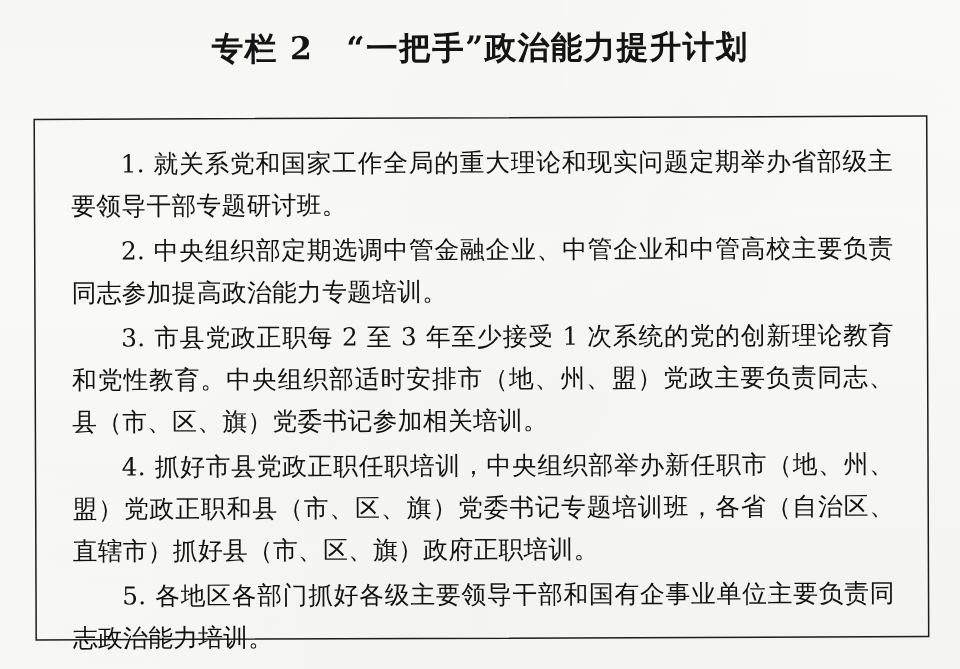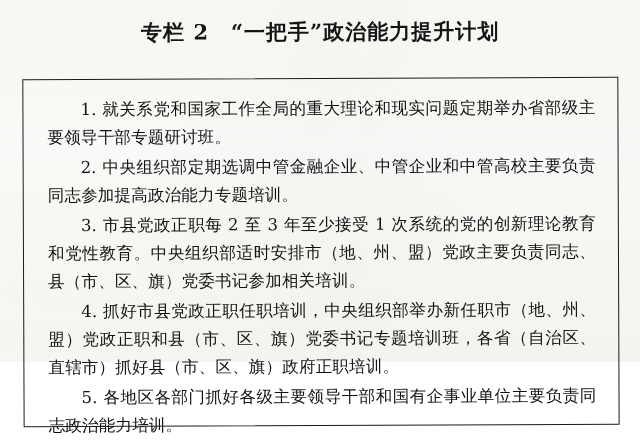--- a/index.html
+++ b/index.html
@@ -9,21 +9,21 @@
   body {
     width: 640px;
     height: 446px;
     background: #ffffff;
     font-family: "DejaVu Serif", "Liberation Serif", serif;
     overflow: hidden;
   }
   .page {
     position: relative;
     width: 640px;
-    height: 362px;
+    height: 446px;
     background: #7dd3fc;
   }
   
   .page::before {
     content: "";
     position: absolute;
     inset: 0;
     background:
       radial-gradient(circle at 12% 8%, rgba(0,0,0,0.015) 0 40%, rgba(0,0,0,0) 70%),
       radial-gradient(circle at 88% 92%, rgba(0,0,0,0.018) 0 35%, rgba(0,0,0,0) 70%),

